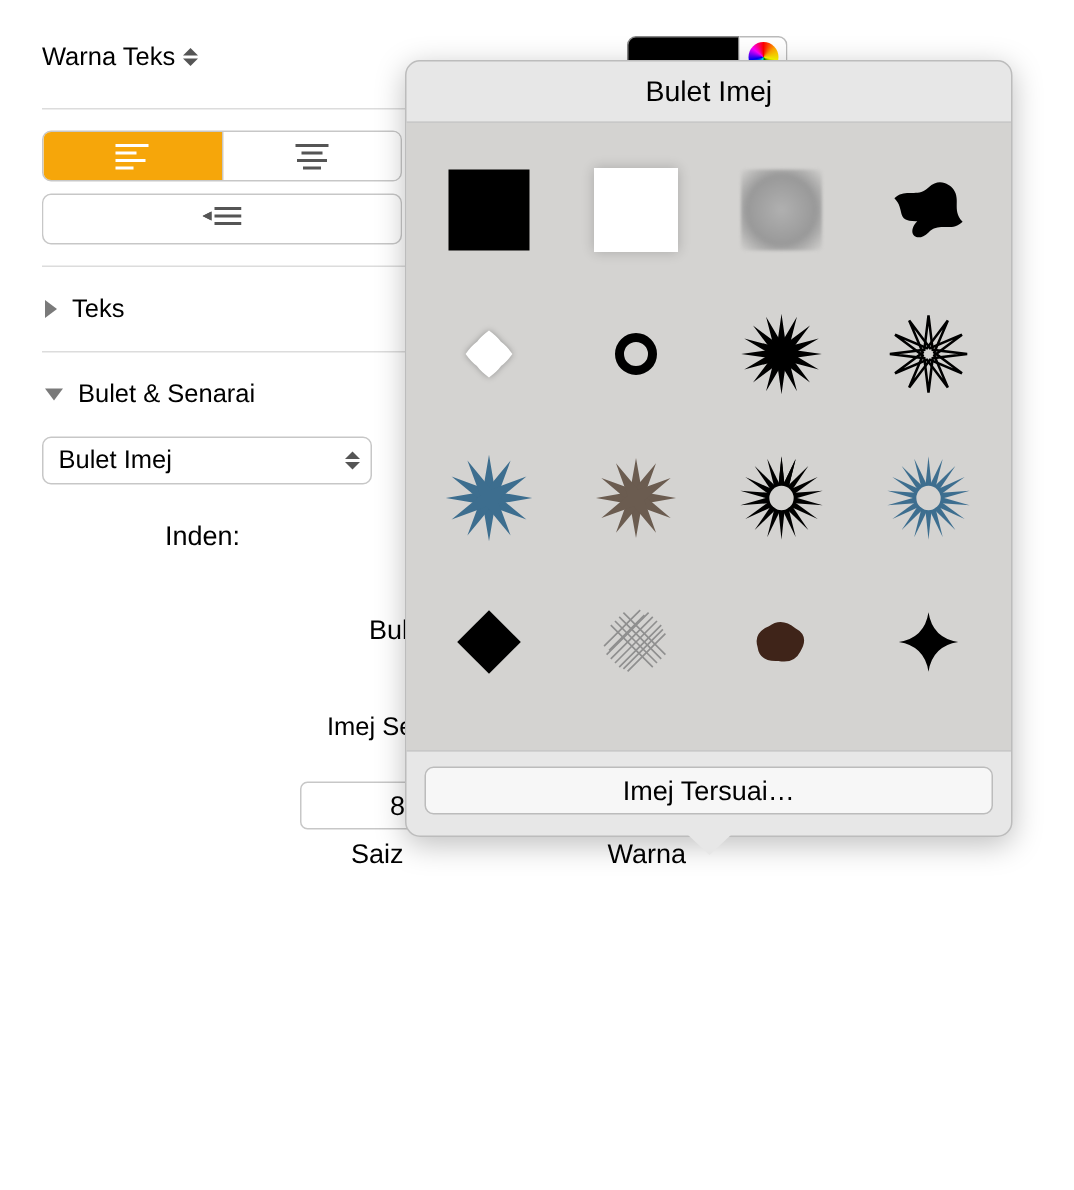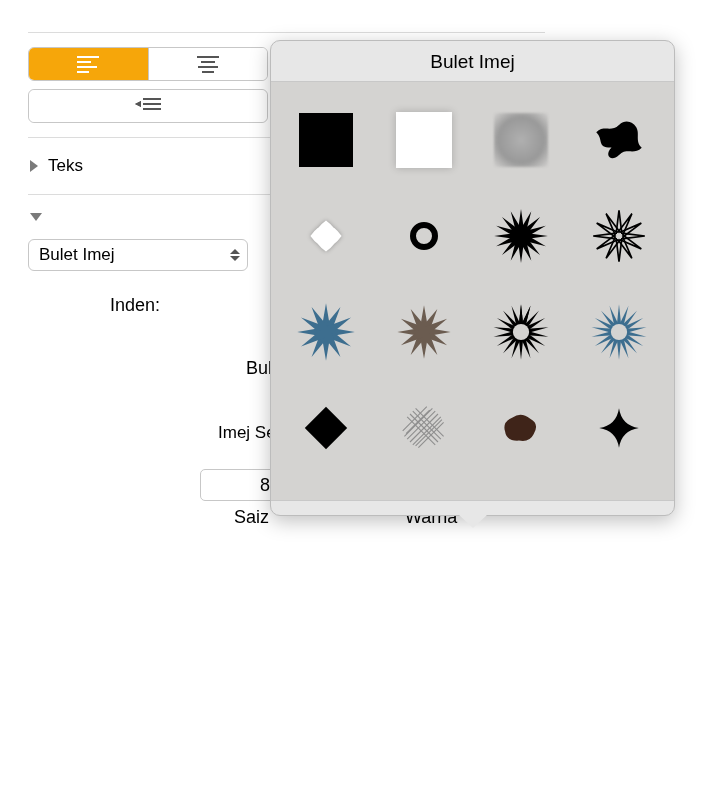--- a/index.html
+++ b/index.html
@@ -313,20 +313,35 @@
     .sh-scribble { width: 56px; height: 56px; }
     .sh-blob-brown { width: 42px; height: 34px; }
     .sh-sparkle { width: 44px; height: 44px; }
 
   </style>
 </head>
 <body>
 
 <div class="panel">
 
+  <div class="row-top">
+    <div class="label-dropdown">
+      <span>Warna Teks</span>
+      <span class="chevrons">
+        <span class="chev-up"></span>
+          <span class="chev-down"></span>
+      </span>
+    </div>
+    <div class="color-well">
+      <div class="color-swatch"></div>
+      <div class="color-wheel">
+        <span class="rainbow-circle"></span>
+      </div>
+    </div>
+  </div>
 
   <hr class="divider">
 
   <div class="seg">
     <button class="active">
       <span class="align-lines" style="align-items:flex-start">
         <span style="width:22px"></span>
           <span style="width:14px"></span>
           <span style="width:20px"></span>
           <span style="width:12px"></span>
@@ -360,20 +375,21 @@
 
   <div class="section-header">
     <span class="tri-right"></span>
     <span>Teks</span>
   </div>
 
   <hr class="divider">
 
   <div class="section-header">
     <span class="tri-down"></span>
+    <span>Bulet &amp; Senarai</span>
   </div>
 
   <div class="popup-btn">
     <span>Bulet Imej</span>
     <span class="chevrons">
         <span class="chev-up"></span>
         <span class="chev-down"></span>
       </span>
   </div>
 
@@ -565,13 +581,14 @@
     </div>
     <div class="pop-cell">
       <svg class="sh-sparkle" viewBox="0 0 100 100">
           <path d="M50 5 Q56 44 95 50 Q56 56 50 95 Q44 56 5 50 Q44 44 50 5 Z" fill="#000"></path>
         </svg>
     </div>
 
     <div class="pop-cell" style="grid-column:2"></div>
 
   </div>
+  <div class="pop-btn">Imej Tersuai…</div>
 </div>
 
 </body></html>

